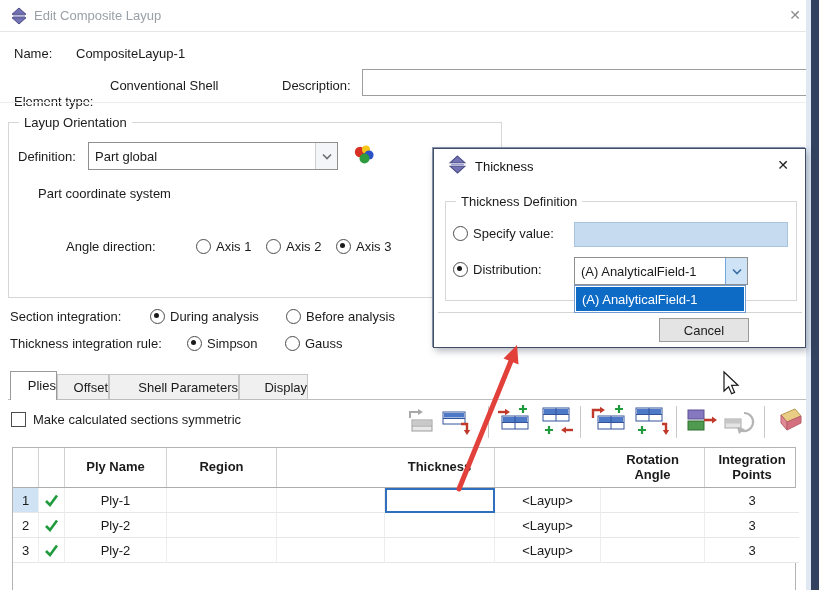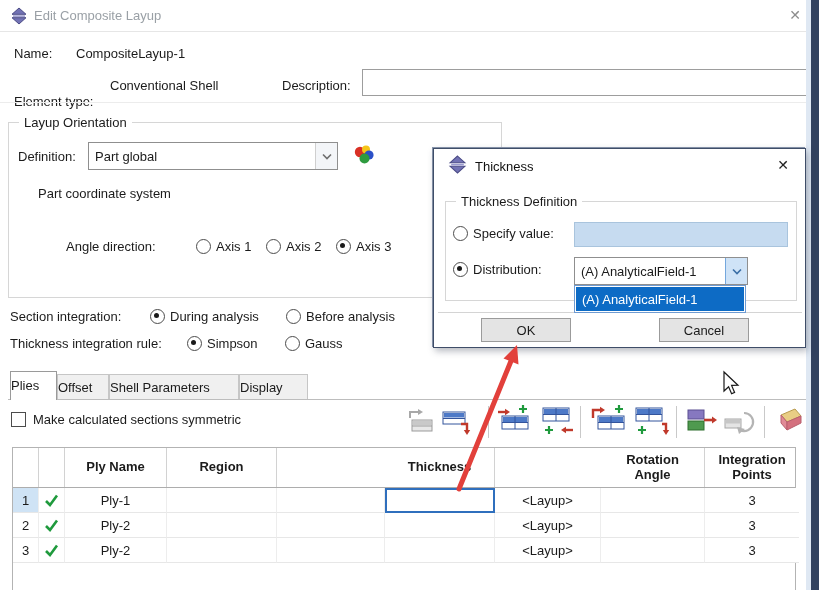--- a/index.html
+++ b/index.html
@@ -28,21 +28,21 @@
   .combo{background:#fff;border:1px solid #8f8f8f;display:flex;align-items:center;}
   .combo .val{flex:1;padding-left:6px;overflow:hidden;white-space:nowrap;}
   .combo .btn{width:21px;align-self:stretch;background:#f3f5f8;border-left:1px solid #cfcfcf;display:flex;align-items:center;justify-content:center;}
   .combo .btn.blue{background:#cfe3f7;border-left:1px solid #74a7dd;}
   
   .radio{display:inline-block;width:13px;height:13px;border:1px solid #4c4c4c;border-radius:50%;background:#fff;position:relative;vertical-align:middle;}
   .radio.sel::after{content:"";position:absolute;left:3px;top:3px;width:5px;height:5px;border-radius:50%;background:#1a1a1a;}
   .checkbox{display:inline-block;width:13px;height:13px;border:1px solid #4c4c4c;background:#fff;vertical-align:middle;}
   .optrow{display:flex;align-items:center;gap:5px;position:absolute;white-space:nowrap;}
   
-  .tab{position:absolute;box-sizing:border-box;text-align:left;}
+  .tab{position:absolute;box-sizing:border-box;text-align:right;}
   .tab.inactive{background:#f0f0f0;border:1px solid #c6c6c6;border-bottom:none;top:374px;height:26px;line-height:25px;}
   .tab.active{background:#fff;border:1px solid #9a9a9a;border-bottom:none;top:371px;height:29px;line-height:27px;z-index:3;}
   .tabline{left:8px;top:399px;width:798px;height:1px;background:#bdbdbd;z-index:1;}
   
   .ptable{left:12px;top:447px;width:784px;height:143px;border:1px solid #b3b3b3;border-bottom:none;box-sizing:border-box;background:#fff;z-index:2;}
   .ptable .hdrcell{position:absolute;top:0;height:39px;display:flex;align-items:center;justify-content:center;text-align:center;font-weight:bold;border-right:1px solid #d2d2d2;box-sizing:border-box;line-height:1.15;}
   .ptable .hdrbottom{position:absolute;left:0;top:39px;width:100%;height:1px;background:#adadad;}
   .ptable .cell{position:absolute;height:25px;display:flex;align-items:center;justify-content:center;border-right:1px solid #ededed;border-bottom:1px solid #e7e7e7;box-sizing:border-box;background:#fff;}
   .ptable .numcell1{background:#cfe3f5;}
   .activecell{outline:2px solid #2f6fbd;outline-offset:-2px;z-index:2;}
@@ -306,21 +306,20 @@
         </svg>
     </span>
   </div>
 
   <div class="droplist" style="left:140px;top:136px;width:172px;height:28px">
     <div class="item">(A) AnalyticalField-1</div>
   </div>
 
   <div class="abs" style="left:4px;top:163px;width:364px;height:1px;background:#d4d4d4"></div>
 
-  <div class="btn-std" style="left:47px;top:169px;width:90px;height:24px">OK</div>
   <div class="btn-std" style="left:225px;top:169px;width:90px;height:24px">Cancel</div>
 </div>
 
 <div class="abs right-edge-light"></div>
 <div class="abs right-edge-dark"></div>
 
 <svg class="abs overlay" viewBox="0 0 819 590">
   <line x1="459" y1="489" x2="511" y2="361" stroke="#e2403b" stroke-width="5" stroke-linecap="round"></line>
   <polygon points="517,345 518.5,364.5 503.5,358.5" fill="#e2403b"></polygon>
 </svg>

